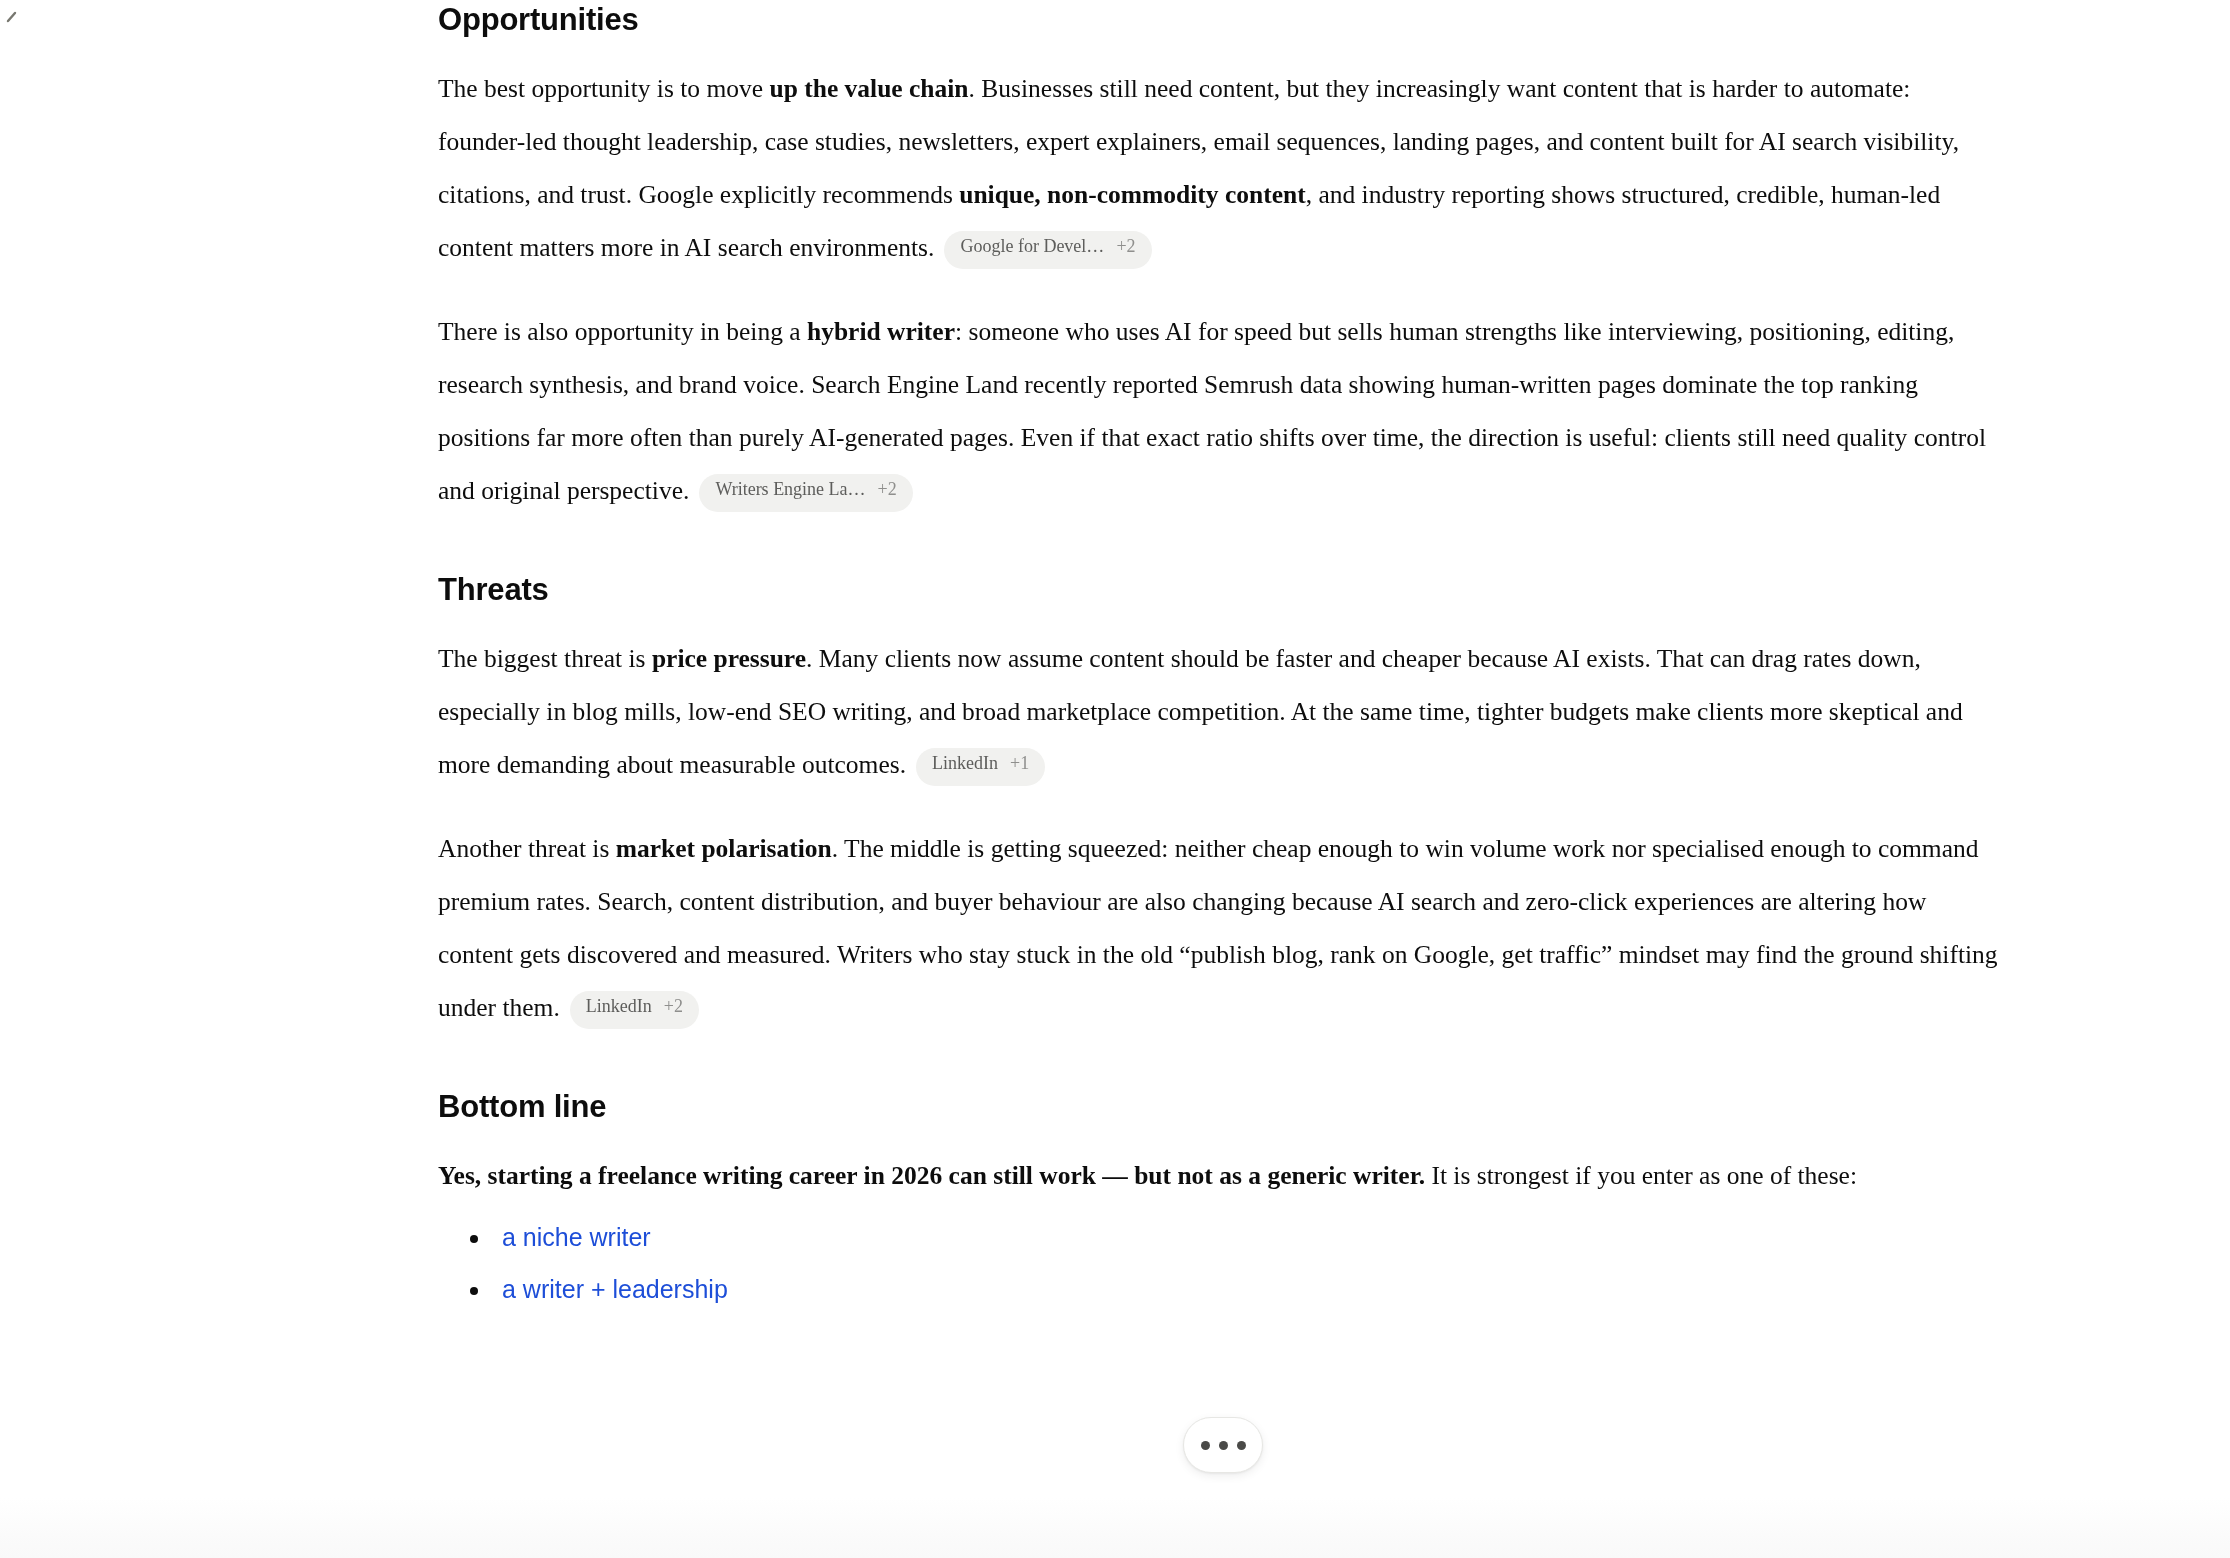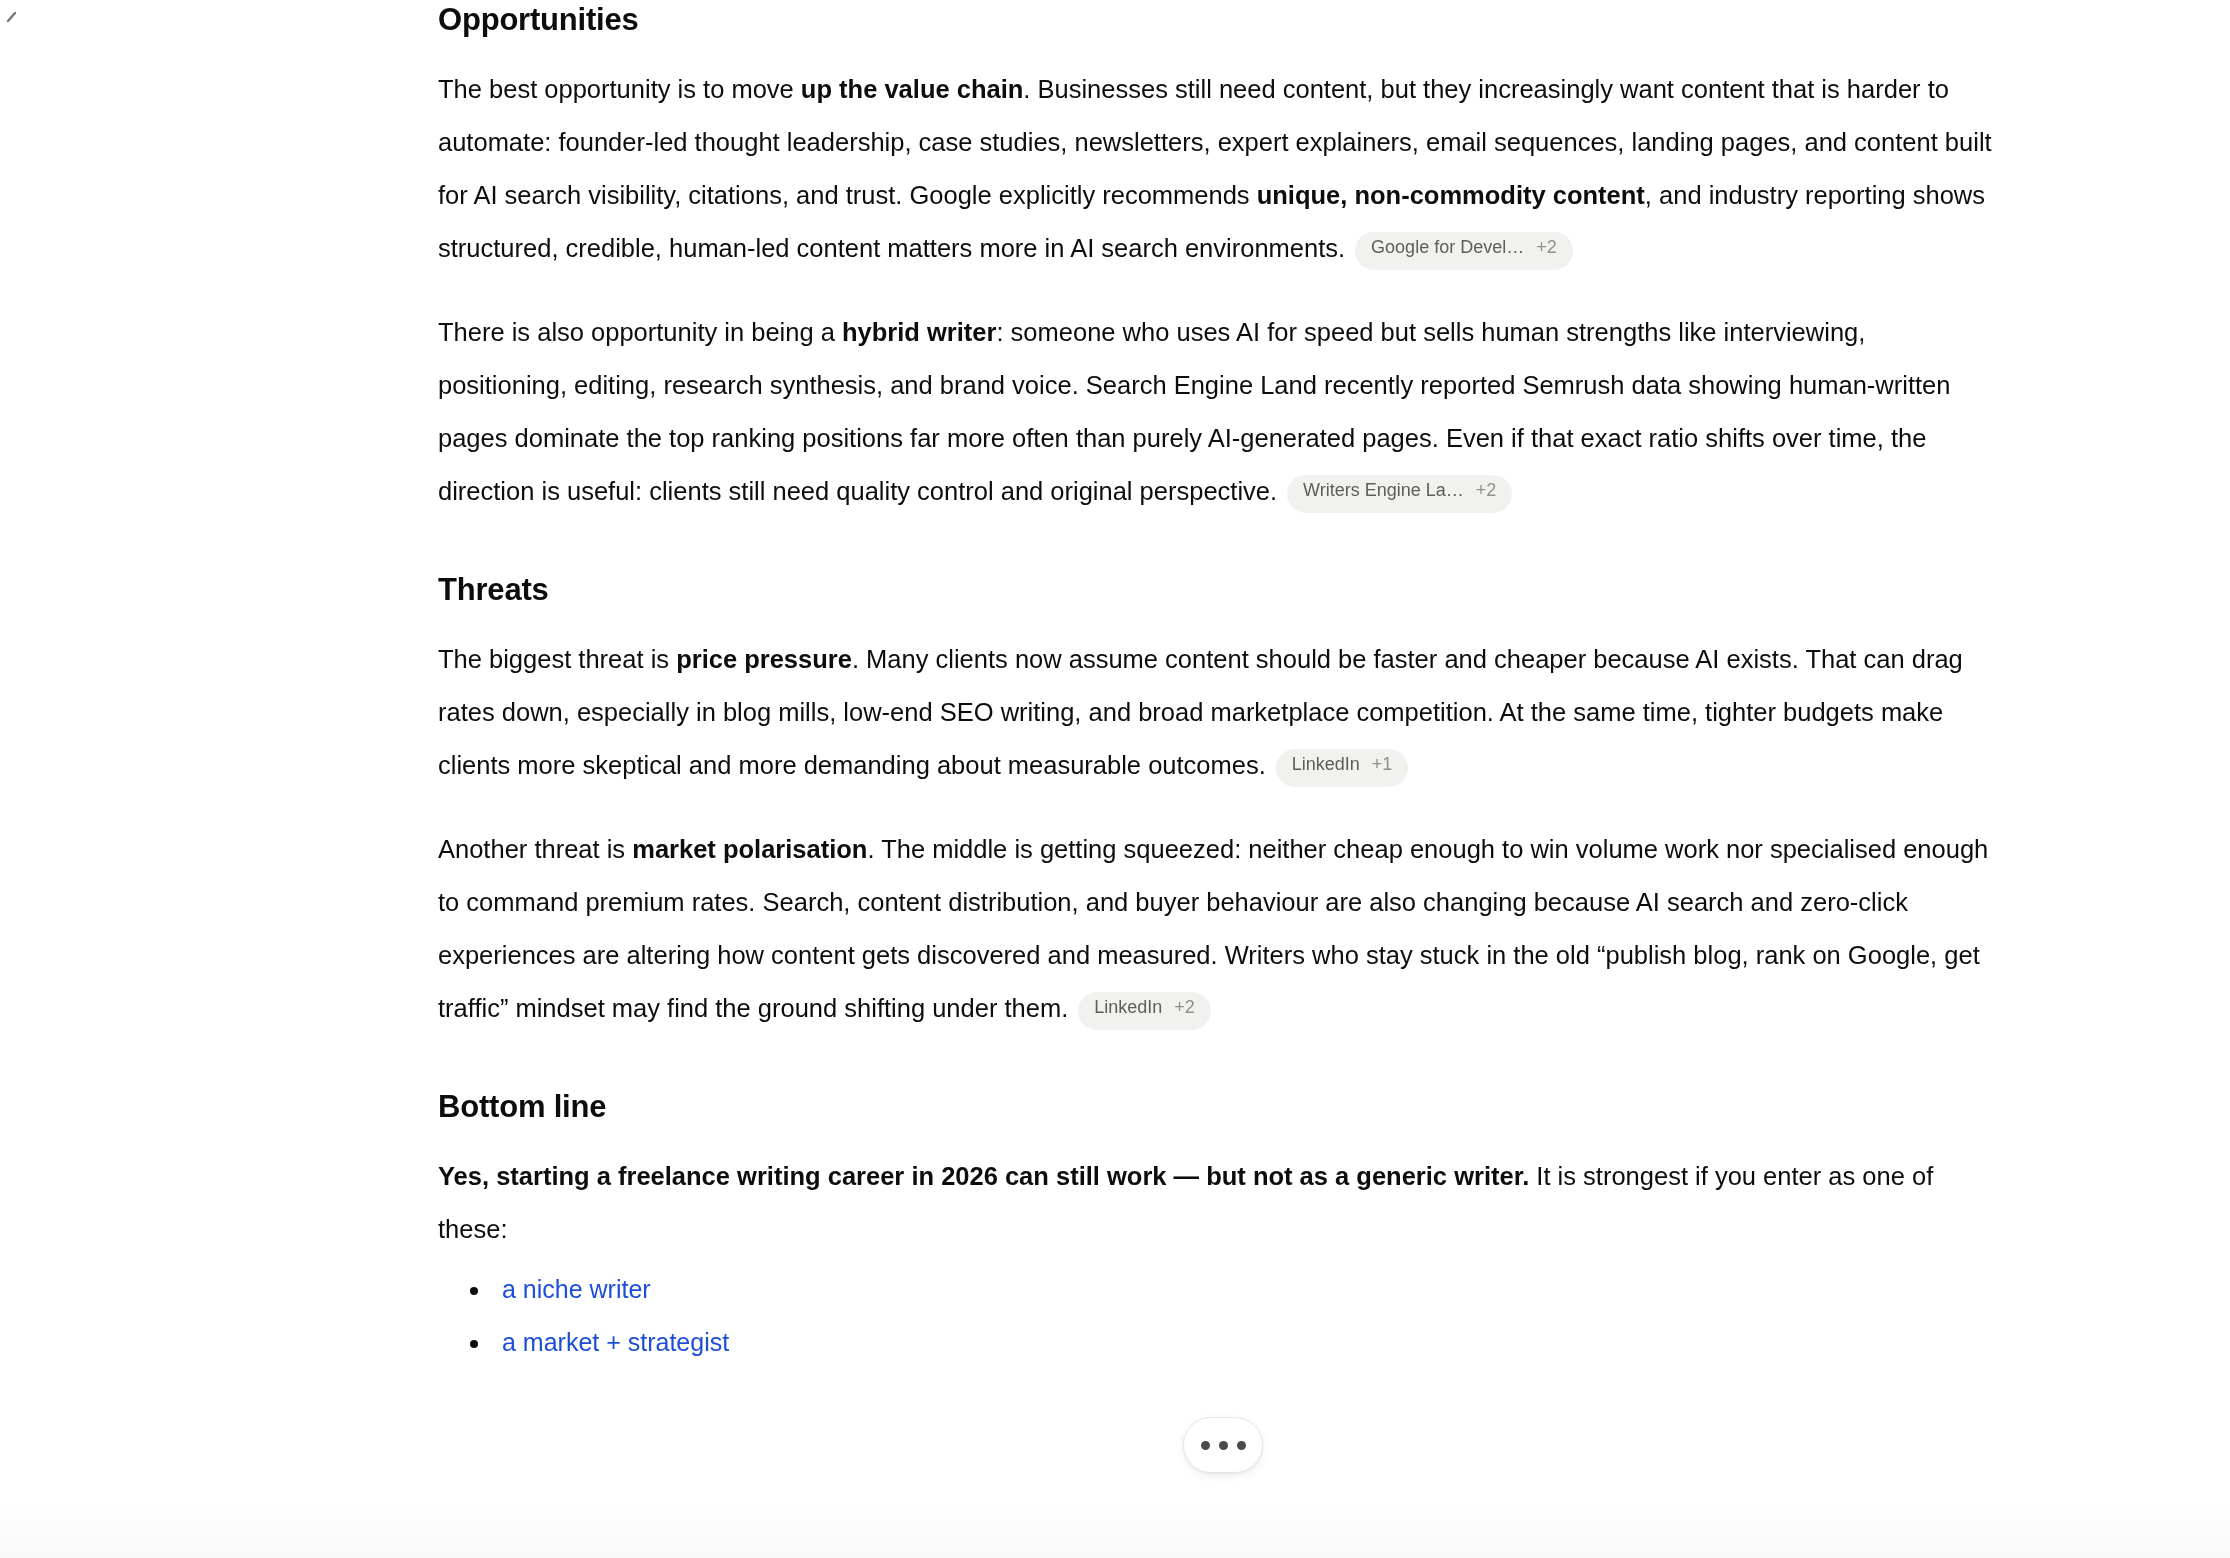--- a/index.html
+++ b/index.html
@@ -44,20 +44,21 @@
     margin: 0;
     color: #0d0d0d;
   }
 
   p.para {
     font-size: 25.5px;
     line-height: 52.8px;
     margin: 0;
     color: #0d0d0d;
     font-weight: 400;
+    font-family: Liberation Serif, serif;
   }
 
   p.para strong { font-weight: 700; }
 
   ul.bullets {
     margin: 0;
     padding: 0 0 0 26px;
     list-style: none;
   }
   ul.bullets li {
@@ -176,21 +177,21 @@
         <span class="cite-label">LinkedIn</span>
         <span class="cite-more">+2</span>
       </span></p>
     <div class="sp-para-to-heading"></div>
     <h2 class="section-heading">Bottom line</h2>
     <div class="sp-heading-to-para"></div>
     <p class="para"><strong>Yes, starting a freelance writing career in 2026 can still work — but not as a generic writer.</strong><span> It is strongest if you enter as one of these:</span></p>
     <div class="sp-para-to-list"></div>
     <ul class="bullets">
       <li>a niche writer</li>
-      <li>a market + strategist</li>
+      <li>a writer + leadership</li>
     </ul>
   </article>
 
 <div id="more-fab">
   <span class="dot"></span>
   <span class="dot"></span>
   <span class="dot"></span>
 </div>
 
 <div id="bottom-fade"></div>

